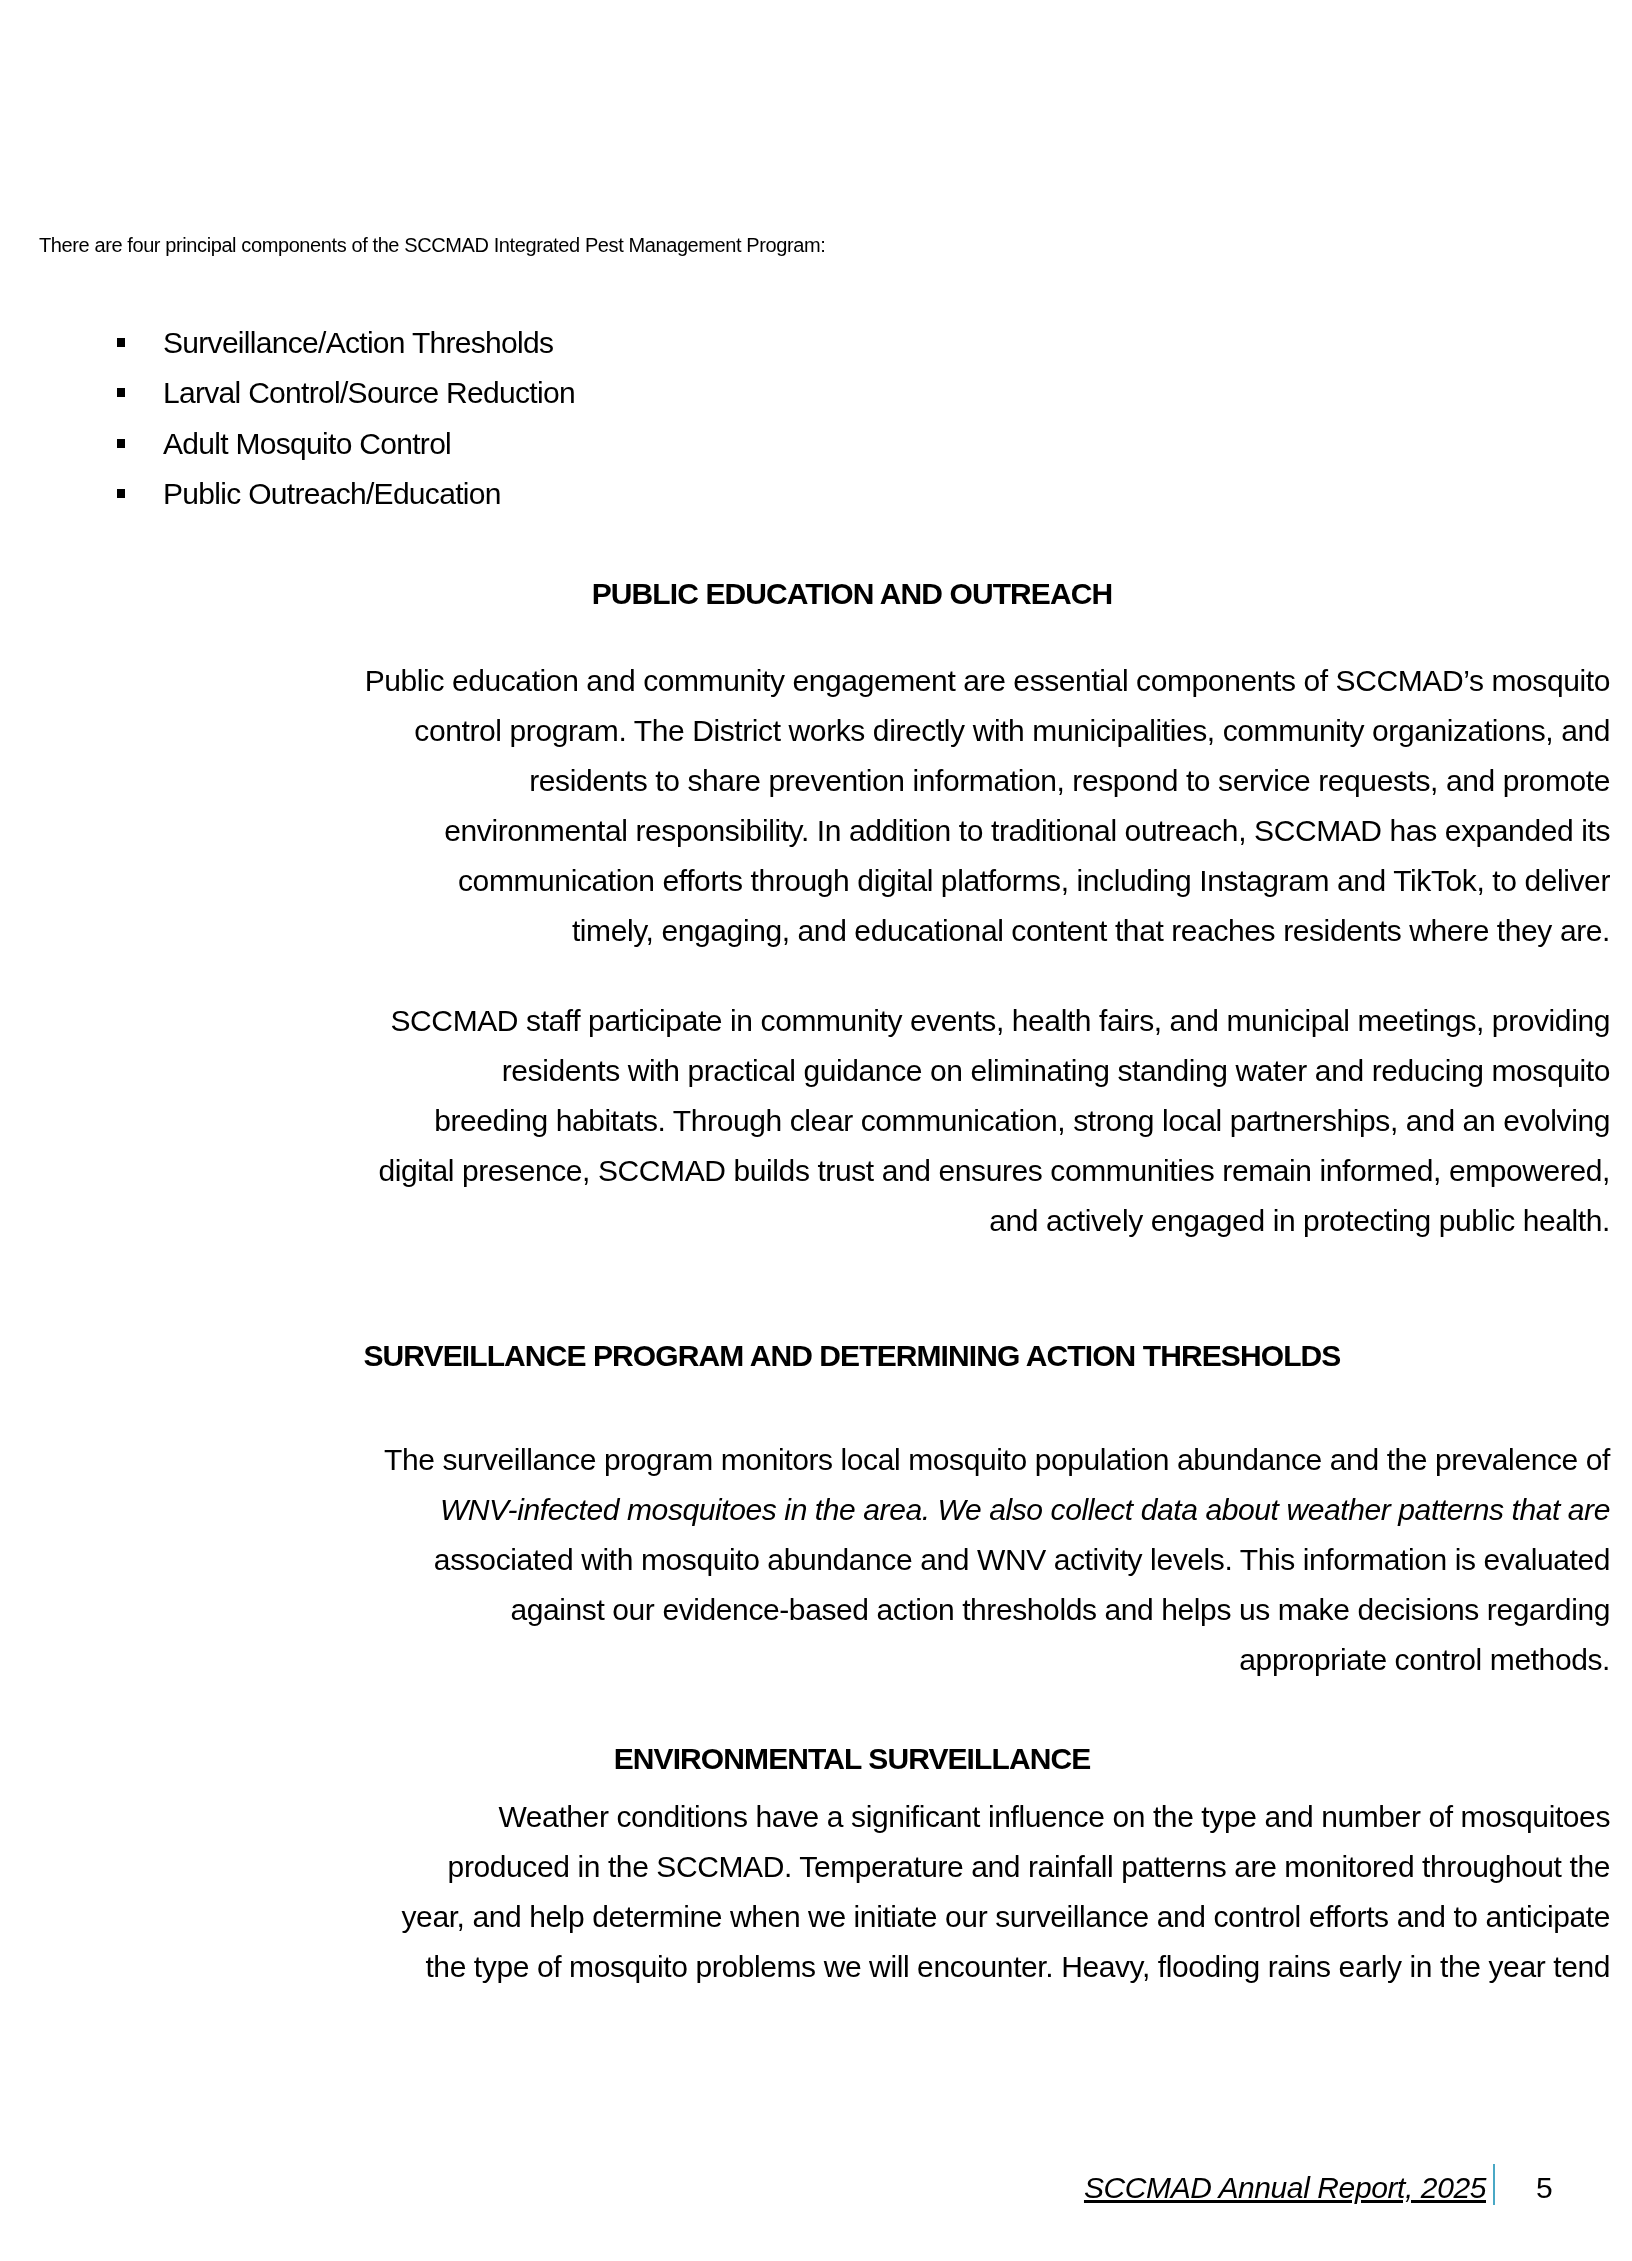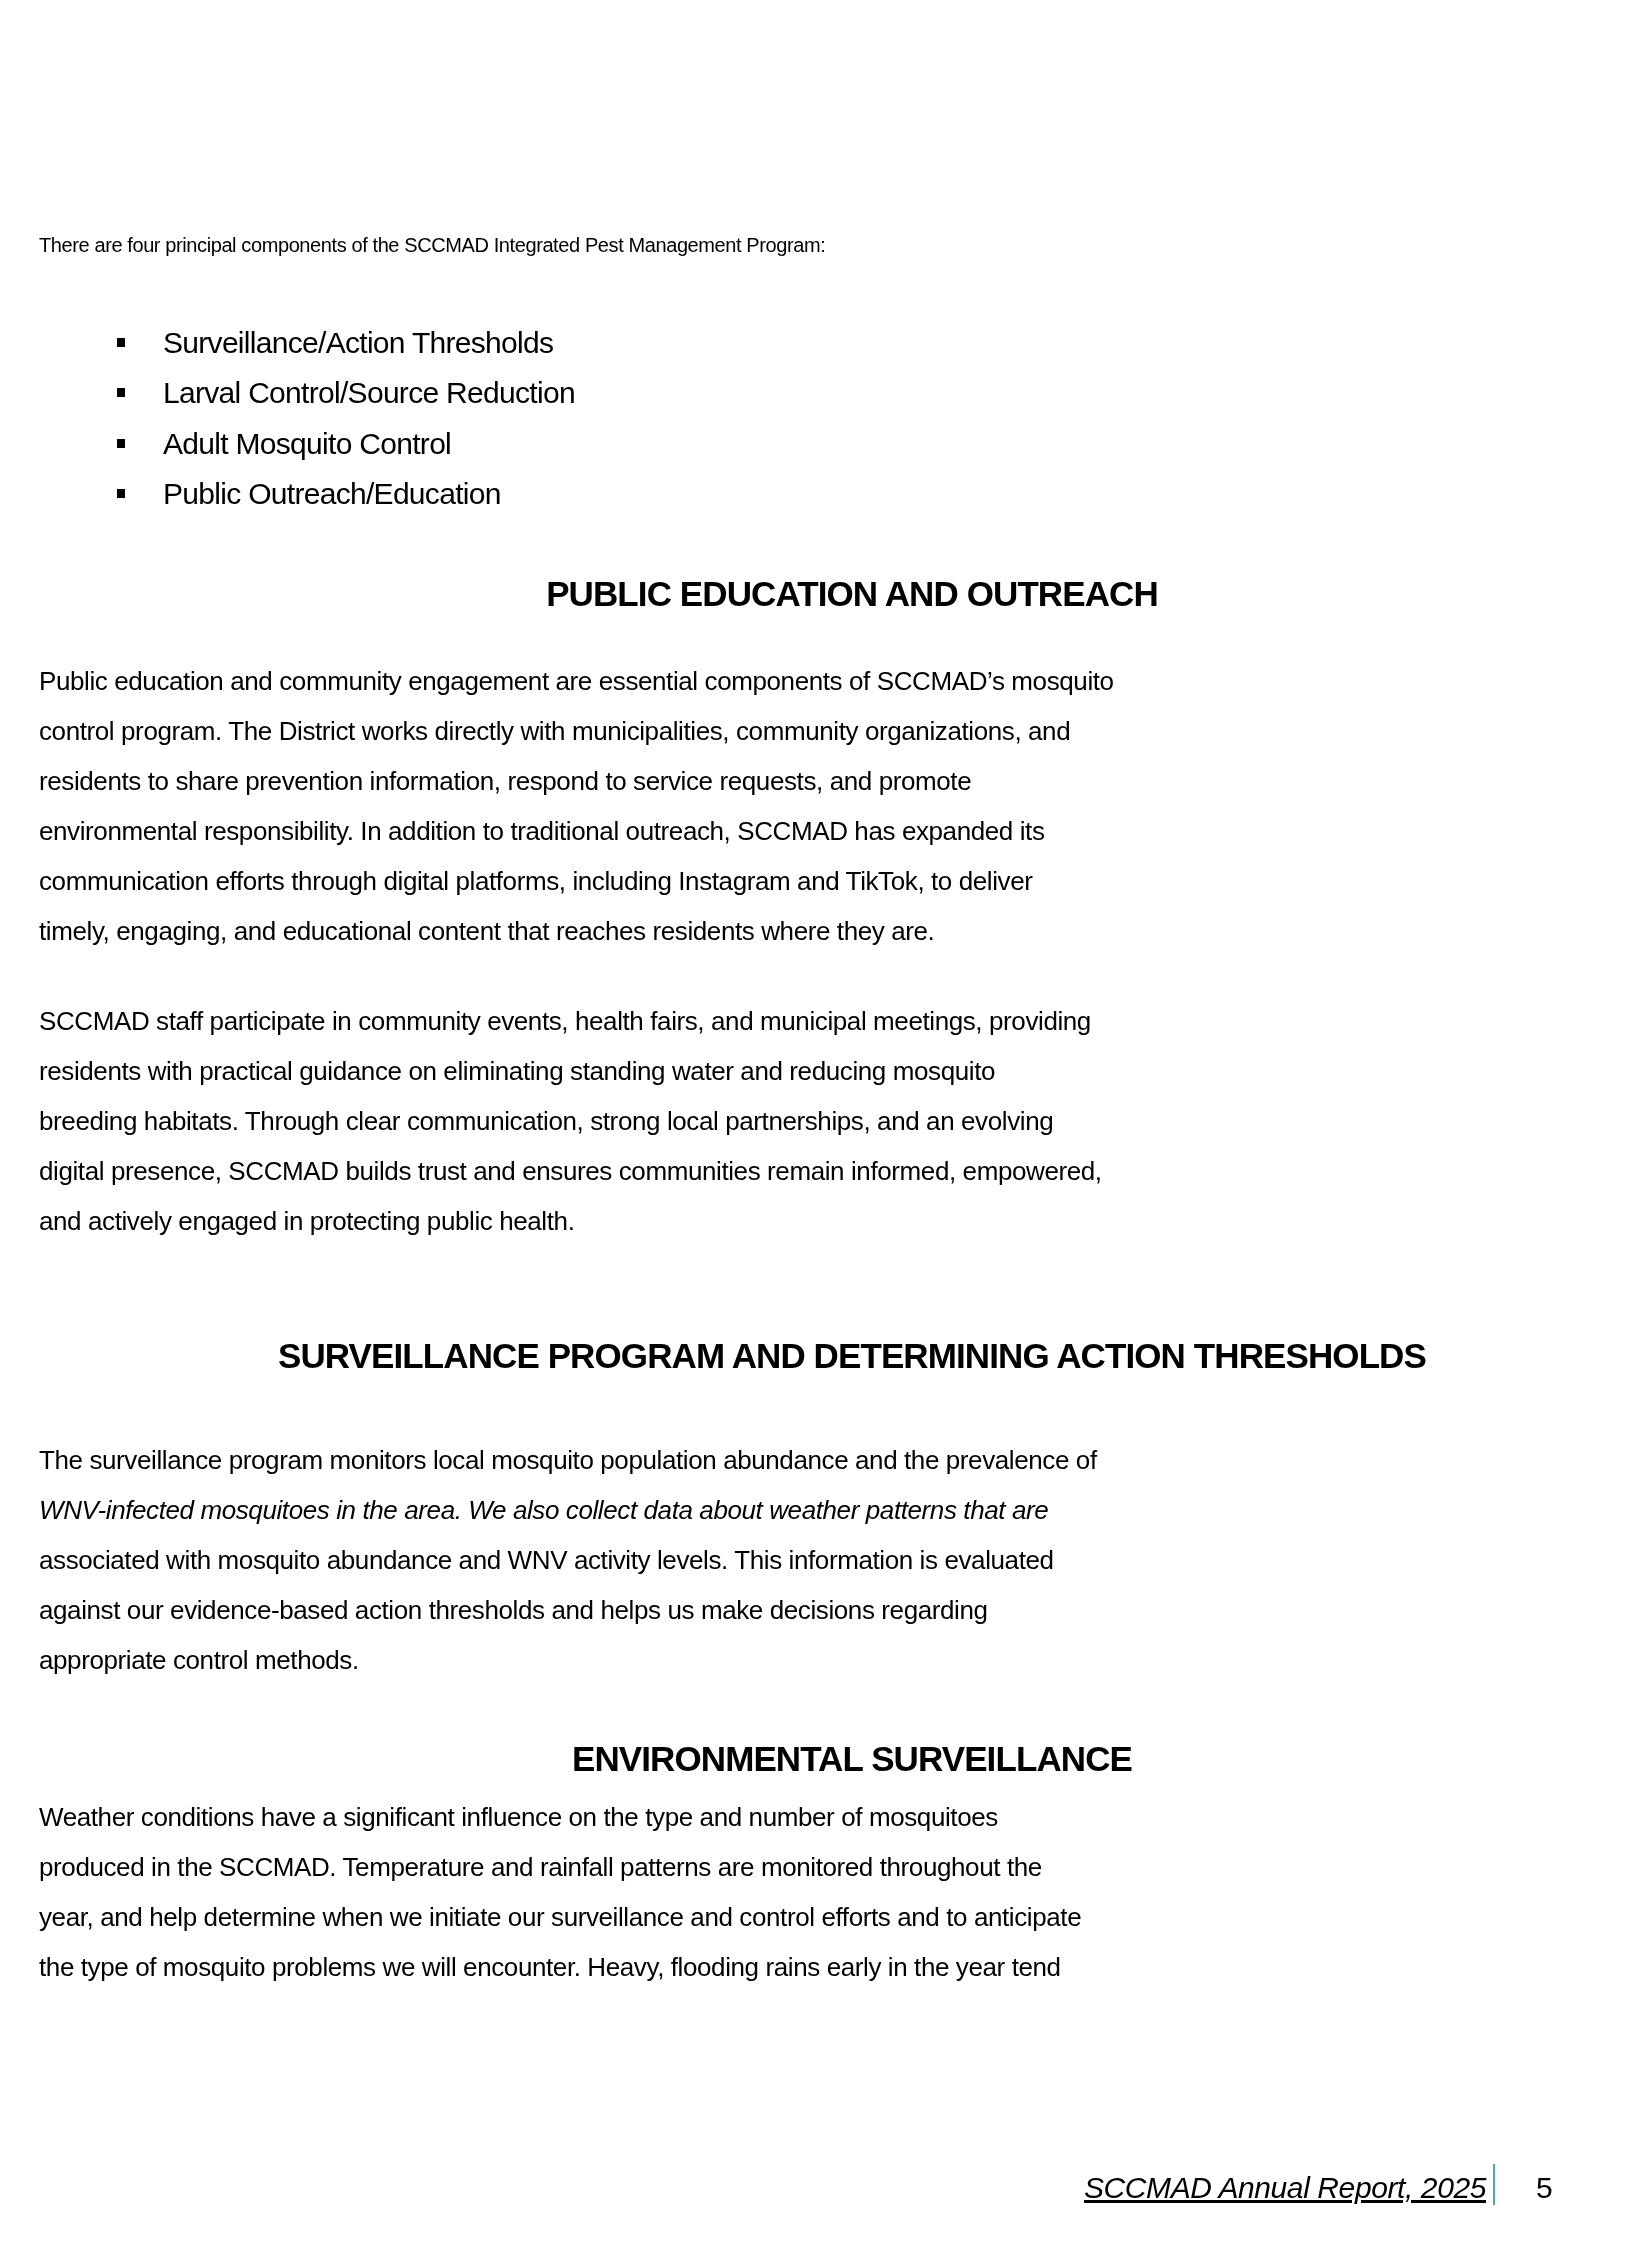--- a/index.html
+++ b/index.html
@@ -19,29 +19,29 @@
   .bullet-mark {
     position: absolute; left: 117px; top: 13px; width: 7.9px; height: 9.3px;
     background: #000;
   }
   .bullet-text {
     position: absolute; left: 163px; top: 0; font-weight: normal;
     font-size: 30px; letter-spacing: -0.7px; line-height: 36px; white-space: nowrap;
   }
   .heading {
     position: absolute; left: 0; width: 1633px; text-align: center;
-    font-weight: bold; font-size: 35px; letter-spacing: -0.9px; line-height: 36px;
+    font-weight: bold; font-size: 30px; letter-spacing: -0.9px; line-height: 36px;
     text-decoration: underline; text-decoration-thickness: 2.9px; text-underline-offset: 4.3px;
     white-space: nowrap;
   }
   .heading span { display: inline-block; padding-left: 71px; }
   .para { position: absolute; left: 39px; width: 1571px; }
   .para .pl {
-    display: block; height: 50px; font-size: 26px; letter-spacing: -0.4px;
-    line-height: 50px; white-space: nowrap;
+    display: block; height: 50px; font-size: 30px; letter-spacing: -0.4px;
+    line-height: 50px; white-space: nowrap; text-align: right;
   }
   .footer {
     position: absolute; top: 2164px; left: 0; width: 1633px; height: 50px;
   }
   .footer-title {
     position: absolute; right: 147px; top: 5.7px; font-style: italic;
     font-size: 30px; letter-spacing: -0.4px; line-height: 36px; white-space: nowrap; text-decoration: underline;
   }
   .footer-divider {
     position: absolute; left: 1493px; top: 0; width: 2.1px; height: 41px;

